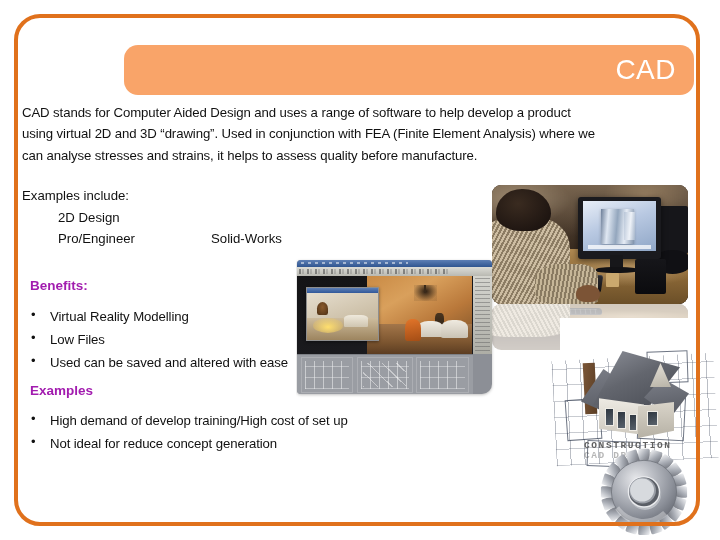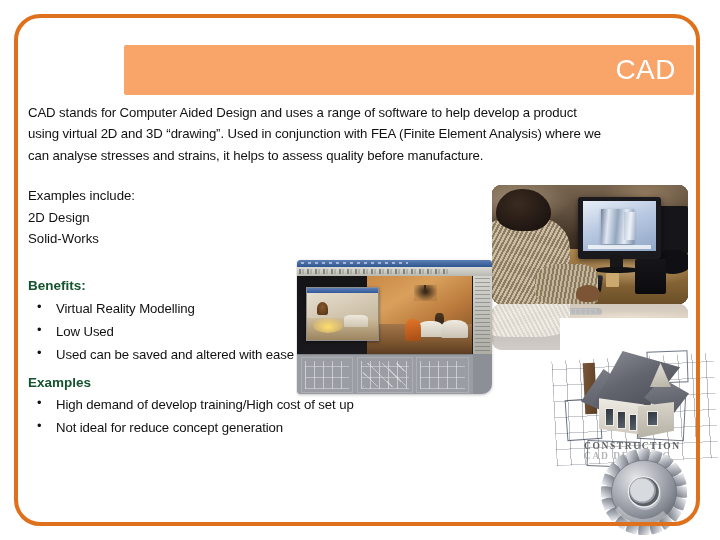--- a/index.html
+++ b/index.html
@@ -37,40 +37,40 @@
   }
 
   
   #header-bar {
     position: absolute;
     left: 124px;
     top: 45px;
     width: 570px;
     height: 50px;
     background: #F9A469;
-    border-radius: 2px;
+    border-radius: 14px;
     z-index: 30;
   }
   #header-title {
     position: absolute;
     right: 18px;
     top: 50%;
     transform: translateY(-50%);
     color: #ffffff;
     font-size: 28px;
     font-weight: 400;
     letter-spacing: 0.5px;
     line-height: 1;
     white-space: nowrap;
   }
 
   
   #content {
     position: absolute;
-    left: 28px;
+    left: 22px;
     top: 102px;
     width: 600px;
     z-index: 25;
   }
 
   .intro {
     font-size: 13.2px;
     color: #111111;
     line-height: 1.62;
     margin: 0;
@@ -81,28 +81,28 @@
   .examples-block {
     margin-top: 19px;
     font-size: 13.2px;
     color: #111111;
     line-height: 1.62;
   }
   .examples-head { margin: 0; }
   .ex-row {
     display: flex;
   }
-  .ex-col-a { width: 153px; flex: 0 0 153px; }
+  .ex-col-a { width: 153px; flex: 0 0 153px; margin-left: 36px; }
   .ex-col-b { flex: 0 0 auto; }
 
   .section-head {
     font-size: 13.5px;
     font-weight: bold;
-    color: #14532d;
-    margin: 0;
+    color: #a21caf;
+    margin: 8px;
     line-height: 1.6;
   }
   #benefits-head { margin-top: 26px; }
   #drawbacks-head { margin-top: 5px; }
 
   ul.bullets {
     list-style: none;
     margin: 0;
     padding: 0;
   }
@@ -454,21 +454,21 @@
     background: linear-gradient(160deg, #2f3740, #59626c);
     border: 1px solid #efece5;
     box-sizing: border-box;
   }
   .hw1 { left: 30%; top: 60%; width: 6%; height: 12%; }
   .hw2 { left: 38%; top: 62%; width: 6%; height: 12%; }
   .hw3 { left: 46%; top: 64%; width: 5%; height: 11%; }
   .hw4 { left: 58%; top: 62%; width: 7%; height: 10%; }
   .house-caption {
     position: absolute; left: 16%; top: 82%; width: 80%;
-    font-family: Liberation Serif, serif;
+    font-family: Liberation Mono, monospace;
     font-size: 9.5px;
     font-weight: bold;
     letter-spacing: 1.6px;
     color: #5f5f5f;
     line-height: 1.08;
     text-align: left;
   }
   .house-caption .l2 { opacity: .45; }
 
   
@@ -687,28 +687,29 @@
   <div id="content">
 
     <p class="intro">CAD stands for Computer Aided Design and uses a range of software to help develop a product using virtual 2D and 3D “drawing”. Used in conjunction with FEA (Finite Element Analysis) where we can analyse stresses and strains, it helps to assess quality before manufacture.</p>
 
     <div class="examples-block">
       <div class="examples-head">Examples include:</div>
       <div class="ex-row">
         <div class="ex-col-a">2D Design</div>
       </div>
       <div class="ex-row">
+        <div class="ex-col-a">Pro/Engineer</div>
         <div class="ex-col-b">Solid-Works</div>
       </div>
     </div>
 
     <div class="section-head" id="benefits-head">Benefits:</div>
     <ul class="bullets">
       <li>Virtual Reality Modelling</li>
-      <li>Low Used</li>
+      <li>Low Files</li>
       <li>Used can be saved and altered with ease</li>
     </ul>
 
     <div class="section-head" id="drawbacks-head">Examples</div>
     <ul class="bullets">
       <li>High demand of develop training/High cost of set up</li>
       <li>Not ideal for reduce concept generation</li>
     </ul>
 
   </div>

